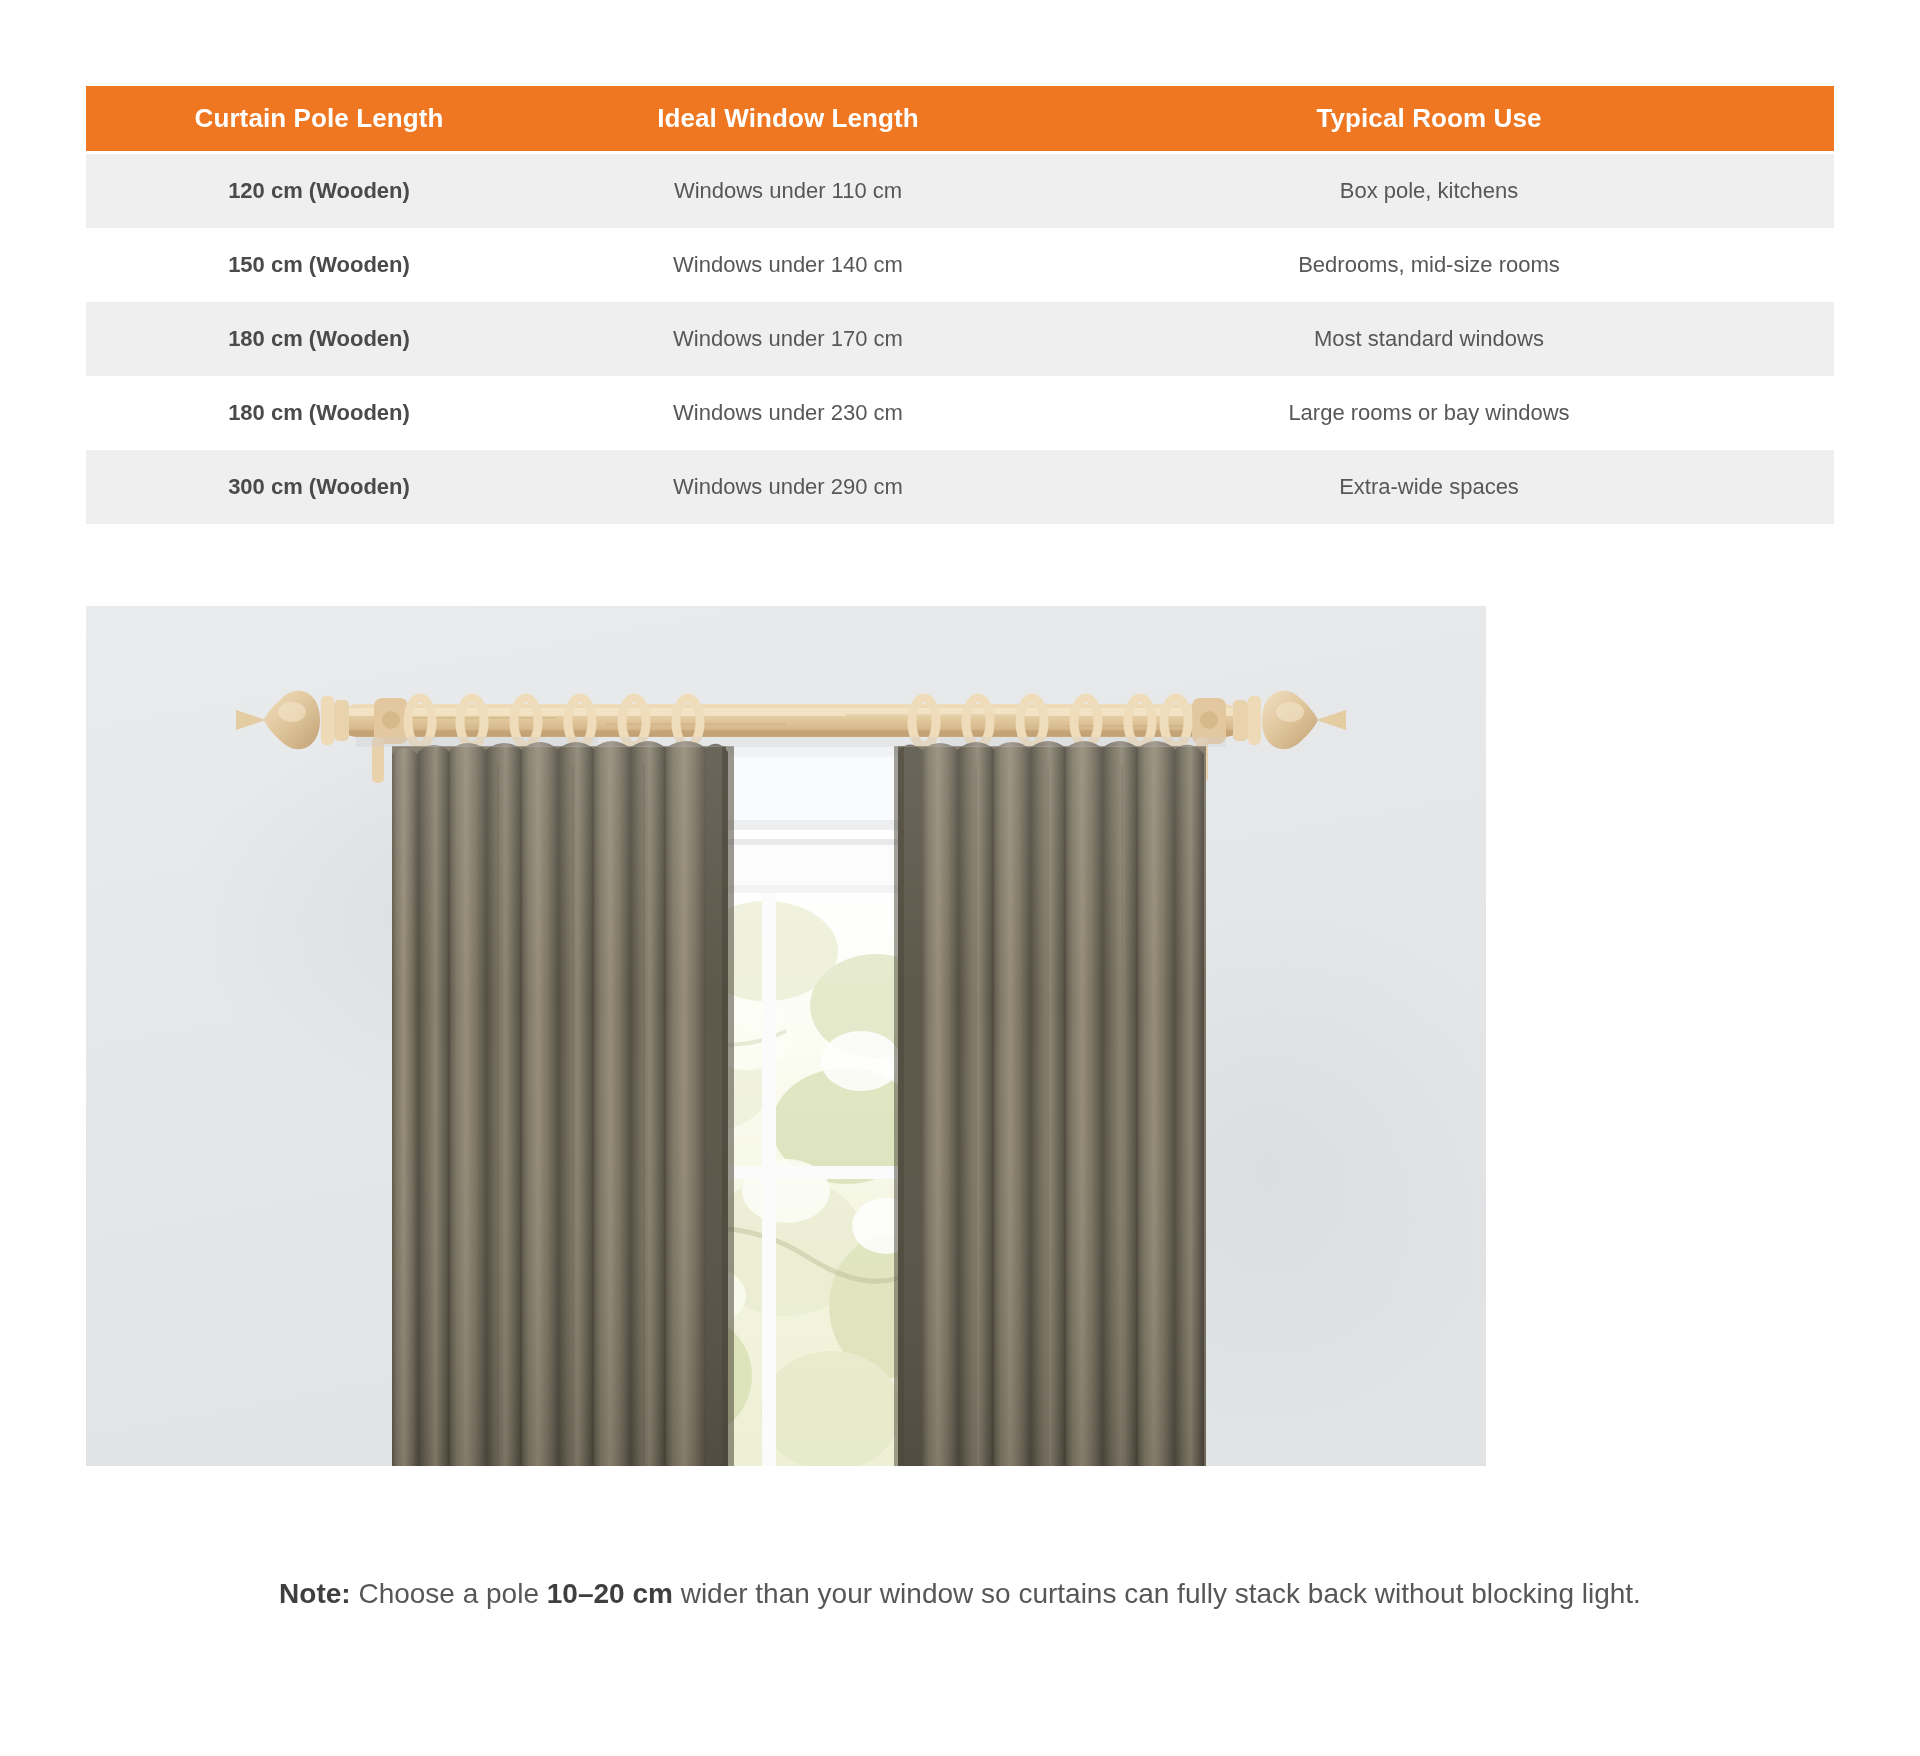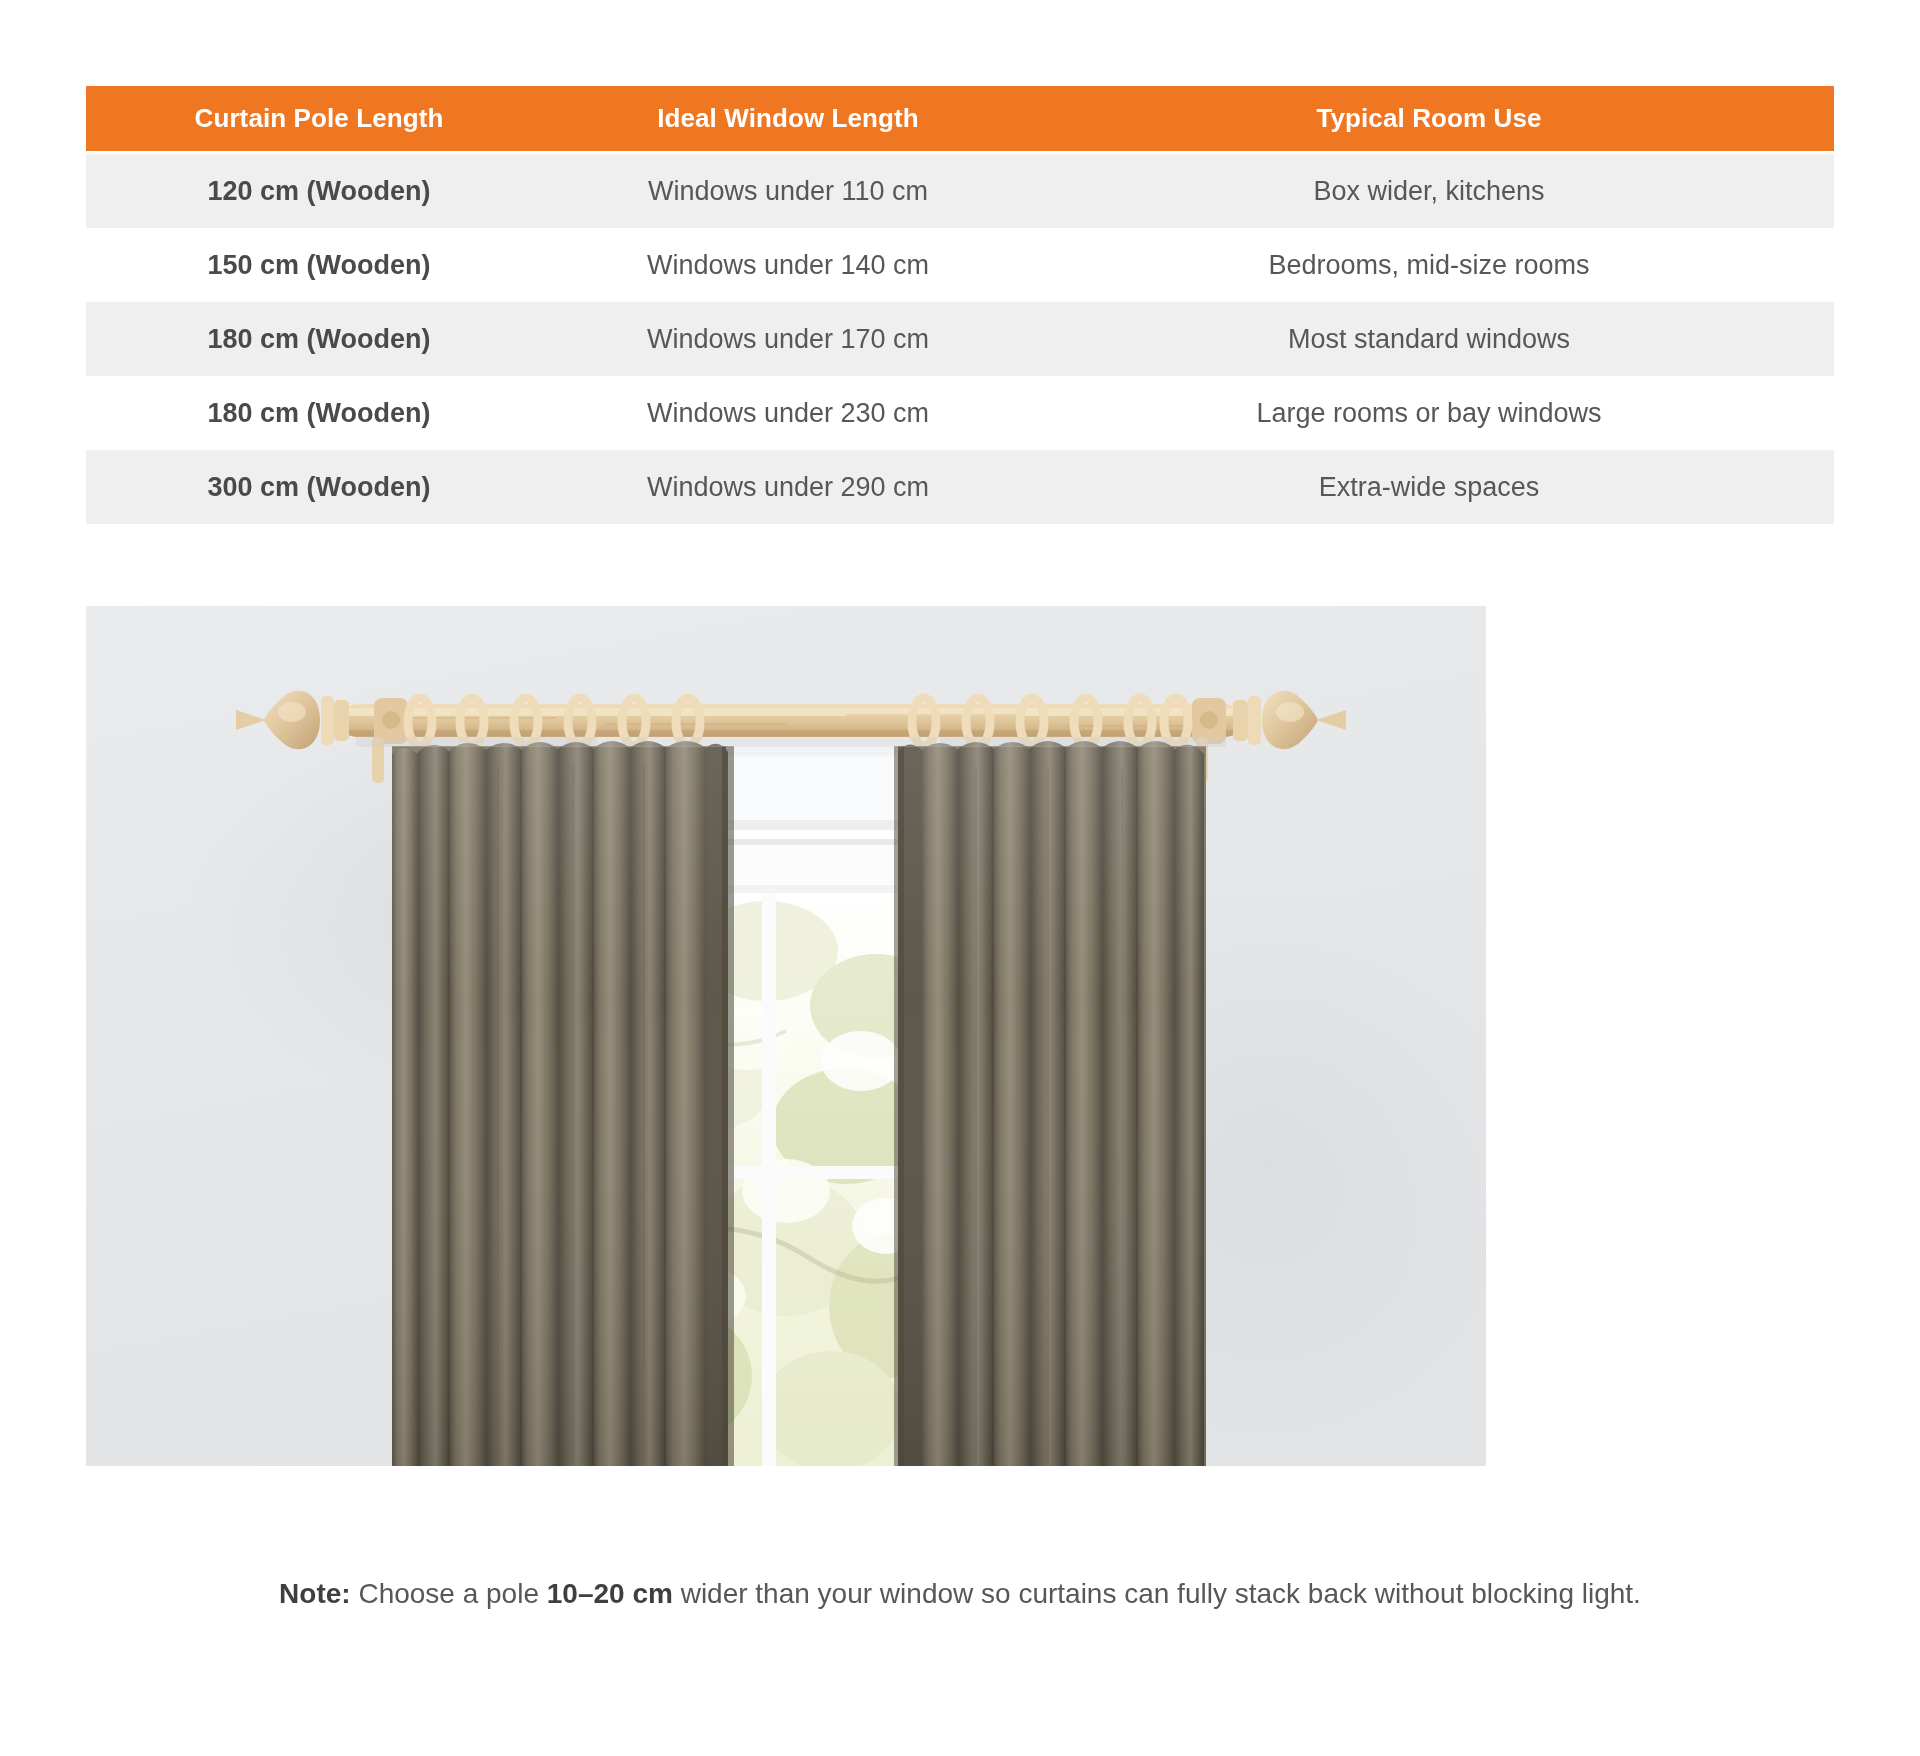--- a/index.html
+++ b/index.html
@@ -56,21 +56,21 @@
     font-size: 26px;
     height: 65px;
     letter-spacing: 0.1px;
   }
   .t-head { margin-bottom: 3px; }
 
   
   .t-body-row { height: 74px; }
   .t-body-row .t-cell {
     height: 74px;
-    font-size: 27px;
+    font-size: 22px;
     color: #575757;
     font-weight: normal;
   }
   .t-body-row.shaded .t-cell { background: #EFEFEF; }
   .t-body-row.plain  .t-cell { background: #ffffff; }
 
   .t-body-row .t-cell.c1 {
     font-weight: bold;
     color: #4a4a4a;
   }
@@ -110,21 +110,21 @@
 
     <div class="t-row t-head">
       <div class="t-cell c1">Curtain Pole Length</div>
       <div class="t-cell c2">Ideal Window Length</div>
       <div class="t-cell c3 c-spacer">Typical Room Use</div>
     </div>
 
     <div class="t-row t-body-row shaded">
       <div class="t-cell c1">120 cm (Wooden)</div>
       <div class="t-cell c2">Windows under 110 cm</div>
-      <div class="t-cell c3 c-spacer">Box wider, kitchens</div>
+      <div class="t-cell c3 c-spacer">Box pole, kitchens</div>
     </div>
 
     <div class="t-row t-body-row plain">
       <div class="t-cell c1">150 cm (Wooden)</div>
       <div class="t-cell c2">Windows under 140 cm</div>
       <div class="t-cell c3 c-spacer">Bedrooms, mid-size rooms</div>
     </div>
 
     <div class="t-row t-body-row shaded">
       <div class="t-cell c1">180 cm (Wooden)</div>

